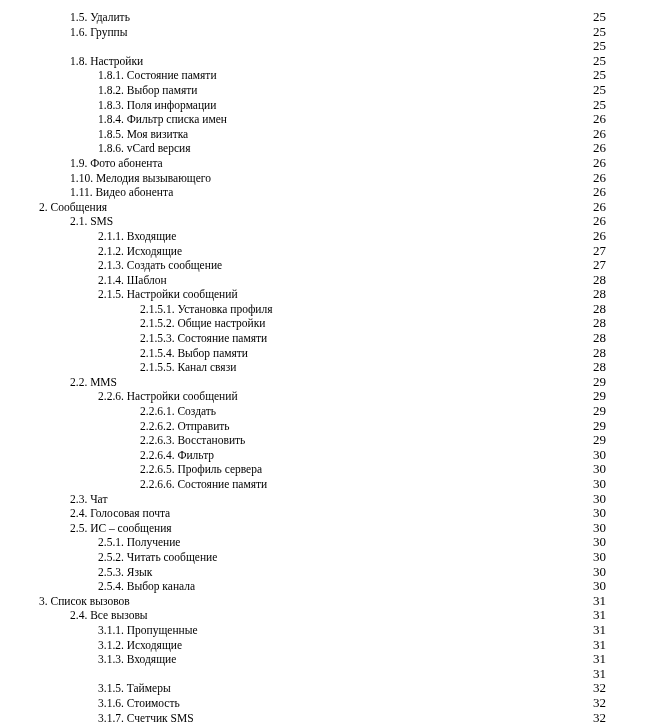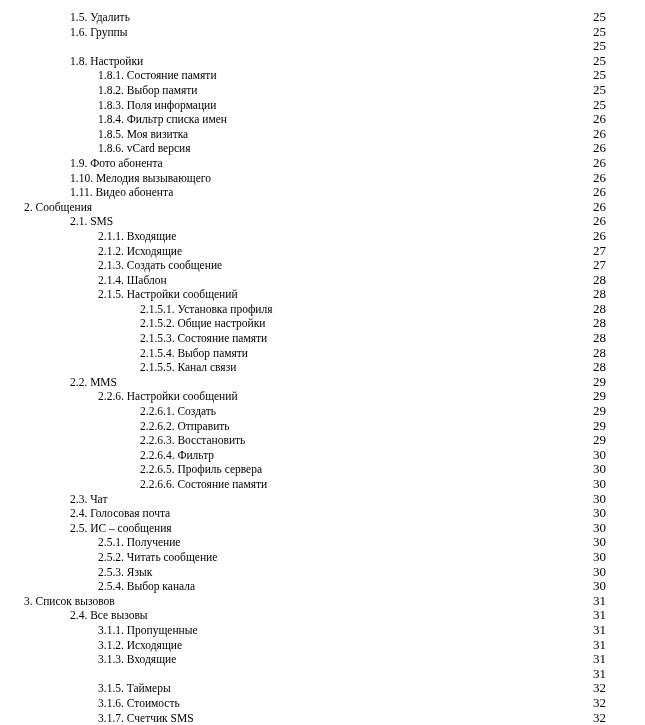--- a/index.html
+++ b/index.html
@@ -30,21 +30,21 @@
     top: 0;
   }
   .toc-page {
     position: absolute;
     top: 0;
     left: 593px;
     font-size: 13px;
     text-align: right;
   }
   
-  .lvl-1 .toc-label { left: 24px; }
+  .lvl-1 .toc-label { left: 39px; }
   .lvl-2 .toc-label { left: 70px; }
   .lvl-3 .toc-label { left: 98px; font-family: Liberation Serif, serif; }
   .lvl-4 .toc-label { left: 140px; }
 </style>
 </head>
 <body>
 
 <div id="toc">
     <div class="toc-row lvl-2">
       <span class="toc-label">1.5. Удалить</span>

